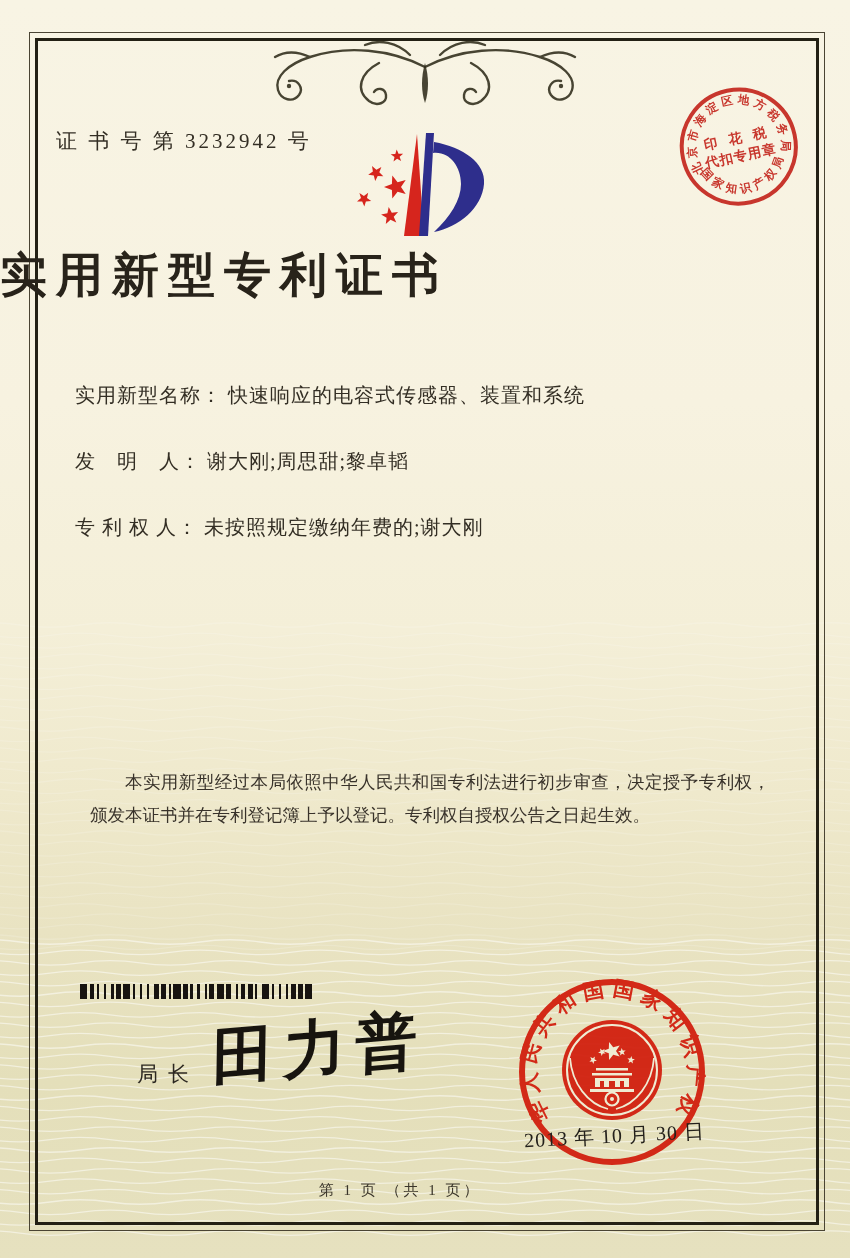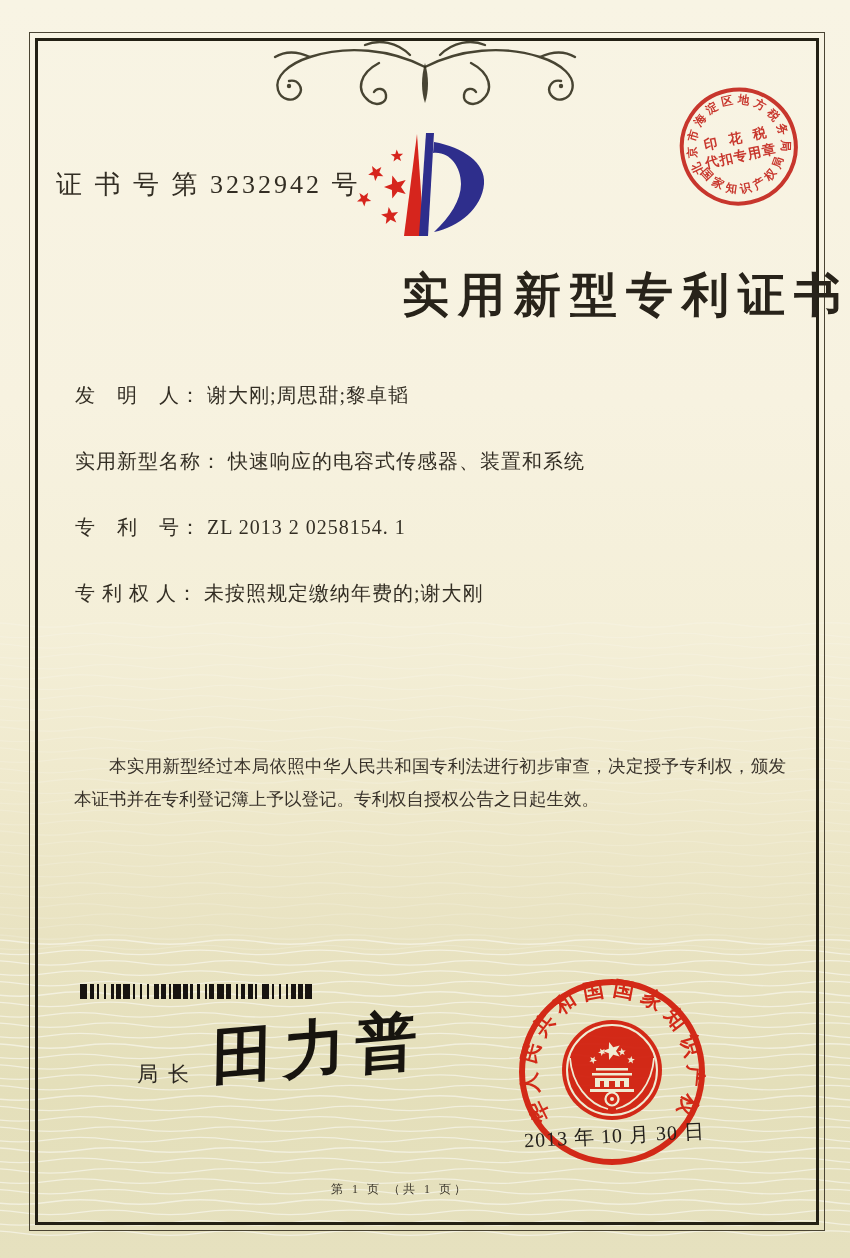--- a/index.html
+++ b/index.html
@@ -5,36 +5,36 @@
   html,body{margin:0;padding:0;background:#888;}
   .page{
     position:relative;width:850px;height:1258px;margin:0 auto;overflow:hidden;
     background:linear-gradient(180deg,#f8f4e4 0%,#f7f2e0 32%,#f4efd8 50%,#efe9cc 63%,#e9e3c2 74%,#e4dfba 86%,#e6e1bf 100%);
     font-family:"Liberation Serif","DejaVu Serif",serif;color:#2e2a22;
   }
   .waves{position:absolute;inset:0;z-index:0;pointer-events:none;}
   .frame-outer{position:absolute;left:29px;top:32px;right:25px;bottom:27px;border:1.5px solid #4a4433;z-index:1;}
   .frame-inner{position:absolute;left:35px;top:38px;right:31px;bottom:33px;border:3px solid #232014;z-index:1;}
   .ornament{position:absolute;left:235px;top:33px;z-index:2;}
-  .cert-no{position:absolute;left:56px;top:127px;font-size:26px;letter-spacing:3px;z-index:2;color:#332e24;margin-top:40px;}
+  .cert-no{position:absolute;left:56px;top:127px;font-size:21px;letter-spacing:3px;z-index:2;color:#332e24;}
   .logo{position:absolute;left:340px;top:125px;z-index:2;}
   .tax-stamp{position:absolute;left:662px;top:72px;z-index:3;transform:rotate(-12deg);opacity:.92;}
-  .title{position:absolute;left:0;right:0;top:264px;text-align:right;font-size:47px;font-weight:bold;letter-spacing:9px;color:#28231a;z-index:2;}
+  .title{position:absolute;left:0;right:0;top:244px;text-align:left;font-size:47px;font-weight:bold;letter-spacing:9px;color:#28231a;z-index:2;}
   .fields{position:absolute;left:75px;top:383px;z-index:2;font-size:20px;display:flex;flex-direction:column;gap:42px;color:#332e24;}
   .field-row{line-height:24px;letter-spacing:1px;}
   .field-label{margin-right:6px;}
   .body-text{position:absolute;left:74px;top:750px;width:712px;z-index:2;font-size:17.5px;line-height:33px;text-align:justify;color:#38322a;}
-  .body-text p{margin:0;text-indent:2em;}
+  .body-text p{margin:16px;text-indent:2em;}
   .barcode{position:absolute;left:80px;top:984px;width:233px;height:15px;z-index:2;display:flex;align-items:stretch;}
   .barcode div{background:#171310;}
   .director{position:absolute;left:137px;top:1060px;font-size:21px;letter-spacing:10px;z-index:4;color:#2b2720;}
   .signature{position:absolute;left:212px;top:1016px;z-index:4;font-size:62px;font-weight:bold;letter-spacing:10px;color:#17140f;transform:rotate(-5deg) skewX(-6deg);transform-origin:left center;}
   .office-seal{position:absolute;left:512px;top:972px;z-index:3;opacity:.95;}
   .issue-date{position:absolute;left:524px;top:1122px;width:200px;z-index:5;font-size:20px;letter-spacing:1px;color:#23201b;transform:rotate(-3deg);}
-  .footer{position:absolute;left:0;right:50px;top:1181px;text-align:center;font-size:12px;letter-spacing:3px;z-index:2;color:#3a352a;}
+  .footer{position:absolute;left:0;right:50px;top:1181px;text-align:center;font-size:15px;letter-spacing:3px;z-index:2;color:#3a352a;}
 </style>
 </head>
 <body>
 
 <div class="page">
 
   <svg class="waves" id="waves-svg" width="850" height="1258">
       <path d="M -40 625 q 30 -4.5 60 0 t 60 0 t 60 0 t 60 0 t 60 0 t 60 0 t 60 0 t 60 0 t 60 0 t 60 0 t 60 0 t 60 0 t 60 0 t 60 0 t 60 0 t 60 0 t 60 0" fill="none" stroke="rgba(255,255,255,0.16)" stroke-width="1.3"></path>
       <path d="M -70 635.4 q 30 -4.5 60 0 t 60 0 t 60 0 t 60 0 t 60 0 t 60 0 t 60 0 t 60 0 t 60 0 t 60 0 t 60 0 t 60 0 t 60 0 t 60 0 t 60 0 t 60 0 t 60 0" fill="none" stroke="rgba(255,255,255,0.16)" stroke-width="1.3"></path>
       <path d="M -40 645.8 q 30 -4.5 60 0 t 60 0 t 60 0 t 60 0 t 60 0 t 60 0 t 60 0 t 60 0 t 60 0 t 60 0 t 60 0 t 60 0 t 60 0 t 60 0 t 60 0 t 60 0 t 60 0" fill="none" stroke="rgba(255,255,255,0.16)" stroke-width="1.3"></path>
@@ -138,23 +138,22 @@
     <text fill="#c4271e" font-size="11.5" font-weight="bold" style="letter-spacing:4px">
       <textPath href="#tax-bot-arc" startOffset="50%" text-anchor="middle">国家知识产权局</textPath>
     </text>
     <text x="78" y="70" text-anchor="middle" fill="#c4271e" font-size="13.5" font-weight="bold" style="letter-spacing:4px">印 花 税</text>
     <text x="78" y="88" text-anchor="middle" fill="#c4271e" font-size="13.5" font-weight="bold" style="letter-spacing:1px">代扣专用章</text>
   </svg>
 
   <div class="title">实用新型专利证书</div>
 
   <div class="fields">
+    <div class="field-row"><span class="field-label">实用新型名称：</span><span>快速响应的电容式传感器、装置和系统</span></div>
     <div class="field-row"><span class="field-label">发　明　人：</span><span>谢大刚;周思甜;黎卓韬</span></div>
-    <div class="field-row"><span class="field-label">实用新型名称：</span><span>快速响应的电容式传感器、装置和系统</span></div>
-    <div class="field-row"><span class="field-label">专　利　号：</span><span>ZL 2013 2 0258154. 1</span></div>
     <div class="field-row"><span class="field-label">专 利 权 人：</span><span>未按照规定缴纳年费的;谢大刚</span></div>
   </div>
 
   <div class="body-text">
     <p>本实用新型经过本局依照中华人民共和国专利法进行初步审查，决定授予专利权，颁发本证书并在专利登记簿上予以登记。专利权自授权公告之日起生效。</p>
   </div>
 
   <div class="barcode" id="barcode">
       <div style="width: 7.20619px;"></div>
       <div style="width: 2.40206px; background: transparent;"></div>

